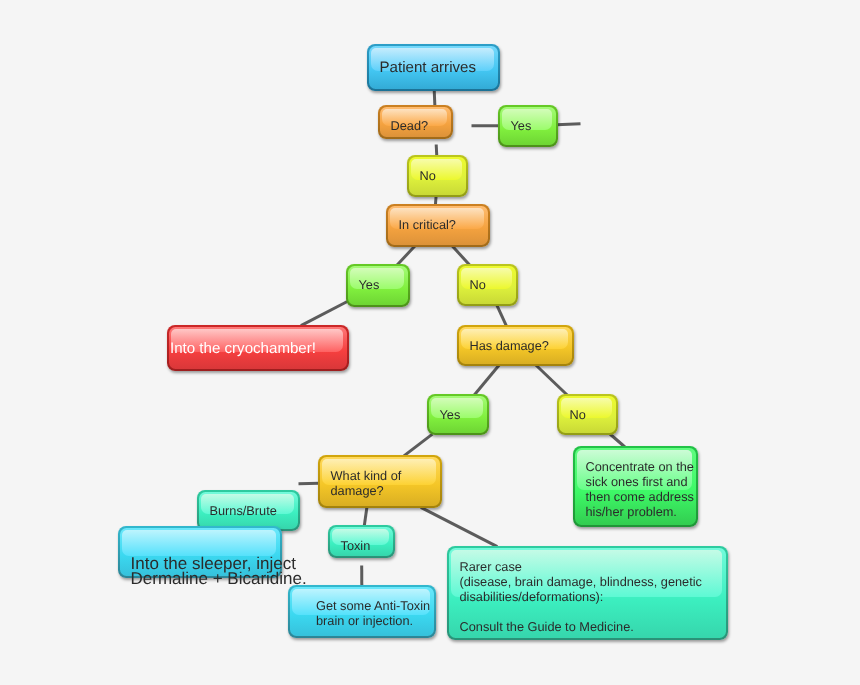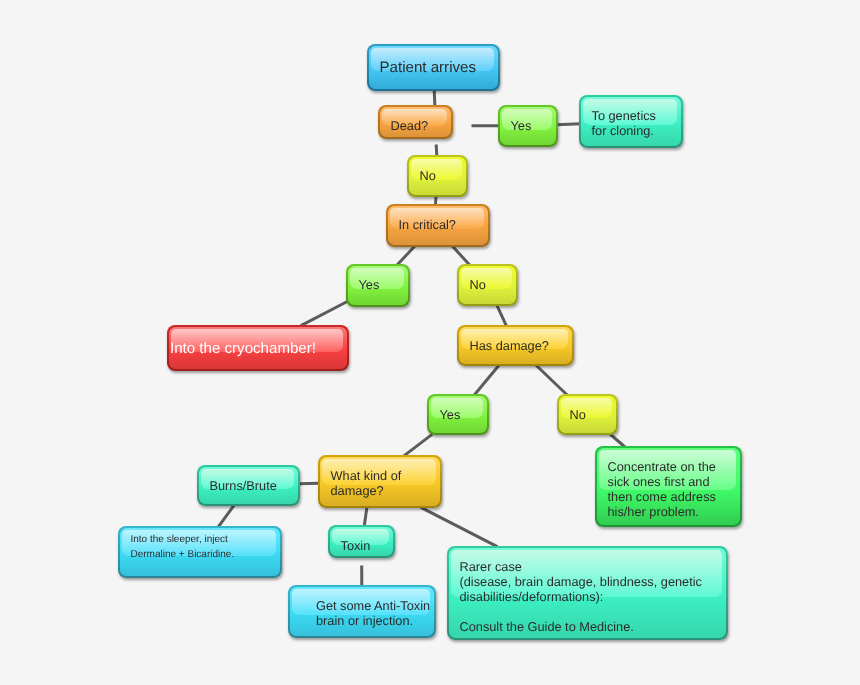--- a/index.html
+++ b/index.html
@@ -80,25 +80,20 @@
   <div class="node n-orange" style="left:378px;top:105px;width:75px;height:34px">
     <div class="fill"></div>
     <div class="gloss"></div>
     <div class="txt" style="font-size:12.75px;padding-left:10.5px;padding-top:12.12px"><span class="ln">Dead?</span></div>
   </div>
   <div class="node n-green" style="left:498px;top:105px;width:60px;height:42px">
     <div class="fill"></div>
     <div class="gloss"></div>
     <div class="txt" style="font-size:12.75px;padding-left:10.5px;padding-top:12.12px"><span class="ln">Yes</span></div>
   </div>
-  <div class="node n-teal" style="left:579px;top:95px;width:104px;height:53px">
-    <div class="fill"></div>
-    <div class="gloss"></div>
-    <div class="txt" style="font-size:12.75px;padding-left:10.5px;padding-top:12.12px"><span class="ln">To genetics</span><span class="ln">for cloning.</span></div>
-  </div>
   <div class="node n-lime" style="left:407px;top:155px;width:61px;height:42px">
     <div class="fill"></div>
     <div class="gloss"></div>
     <div class="txt" style="font-size:12.75px;padding-left:10.5px;padding-top:12.12px"><span class="ln">No</span></div>
   </div>
   <div class="node n-orange" style="left:386px;top:204px;width:104px;height:43px">
     <div class="fill"></div>
     <div class="gloss"></div>
     <div class="txt" style="font-size:12.75px;padding-left:10.5px;padding-top:12.12px"><span class="ln">In critical?</span></div>
   </div>
@@ -125,39 +120,39 @@
   <div class="node n-green" style="left:427px;top:394px;width:62px;height:41px">
     <div class="fill"></div>
     <div class="gloss"></div>
     <div class="txt" style="font-size:12.75px;padding-left:10.5px;padding-top:12.12px"><span class="ln">Yes</span></div>
   </div>
   <div class="node n-lime" style="left:557px;top:394px;width:61px;height:41px">
     <div class="fill"></div>
     <div class="gloss"></div>
     <div class="txt" style="font-size:12.75px;padding-left:10.5px;padding-top:12.12px"><span class="ln">No</span></div>
   </div>
-  <div class="node n-green2" style="left:595px;top:446px;width:147px;height:81px">
+  <div class="node n-green2" style="left:573px;top:446px;width:125px;height:81px">
     <div class="fill"></div>
     <div class="gloss"></div>
     <div class="txt" style="font-size:12.75px;padding-left:10.5px;padding-top:12.12px"><span class="ln">Concentrate on the</span><span class="ln">sick ones first and</span><span class="ln">then come address</span><span class="ln">his/her problem.</span></div>
   </div>
-  <div class="node n-teal" style="left:197px;top:465px;width:103px;height:41px">
+  <div class="node n-teal" style="left:197px;top:490px;width:103px;height:41px">
     <div class="fill"></div>
     <div class="gloss"></div>
     <div class="txt" style="font-size:12.75px;padding-left:10.5px;padding-top:12.12px"><span class="ln">Burns/Brute</span></div>
   </div>
   <div class="node n-gold" style="left:318px;top:455px;width:124px;height:53px">
     <div class="fill"></div>
     <div class="gloss"></div>
     <div class="txt" style="font-size:12.75px;padding-left:10.5px;padding-top:12.12px"><span class="ln">What kind of</span><span class="ln">damage?</span></div>
   </div>
   <div class="node n-cyan" style="left:118px;top:526px;width:164px;height:52px">
     <div class="fill"></div>
     <div class="gloss"></div>
-    <div class="txt" style="font-size:10px;padding-left:10.5px;padding-top:5px"><span class="ln">Into the sleeper, inject</span><span class="ln">Dermaline + Bicaridine.</span></div>
+    <div class="txt" style="font-size:17px;padding-left:10.5px;padding-top:29px"><span class="ln">Into the sleeper, inject</span><span class="ln">Dermaline + Bicaridine.</span></div>
   </div>
   <div class="node n-teal" style="left:328px;top:525px;width:67px;height:33px">
     <div class="fill"></div>
     <div class="gloss"></div>
     <div class="txt" style="font-size:12.75px;padding-left:10.5px;padding-top:12.12px"><span class="ln">Toxin</span></div>
   </div>
   <div class="node n-cyan" style="left:288px;top:585px;width:148px;height:53px">
     <div class="fill"></div>
     <div class="gloss"></div>
     <div class="txt" style="font-size:12.75px;padding-left:26px;padding-top:12.12px"><span class="ln">Get some Anti-Toxin</span><span class="ln">brain or injection.</span></div>

